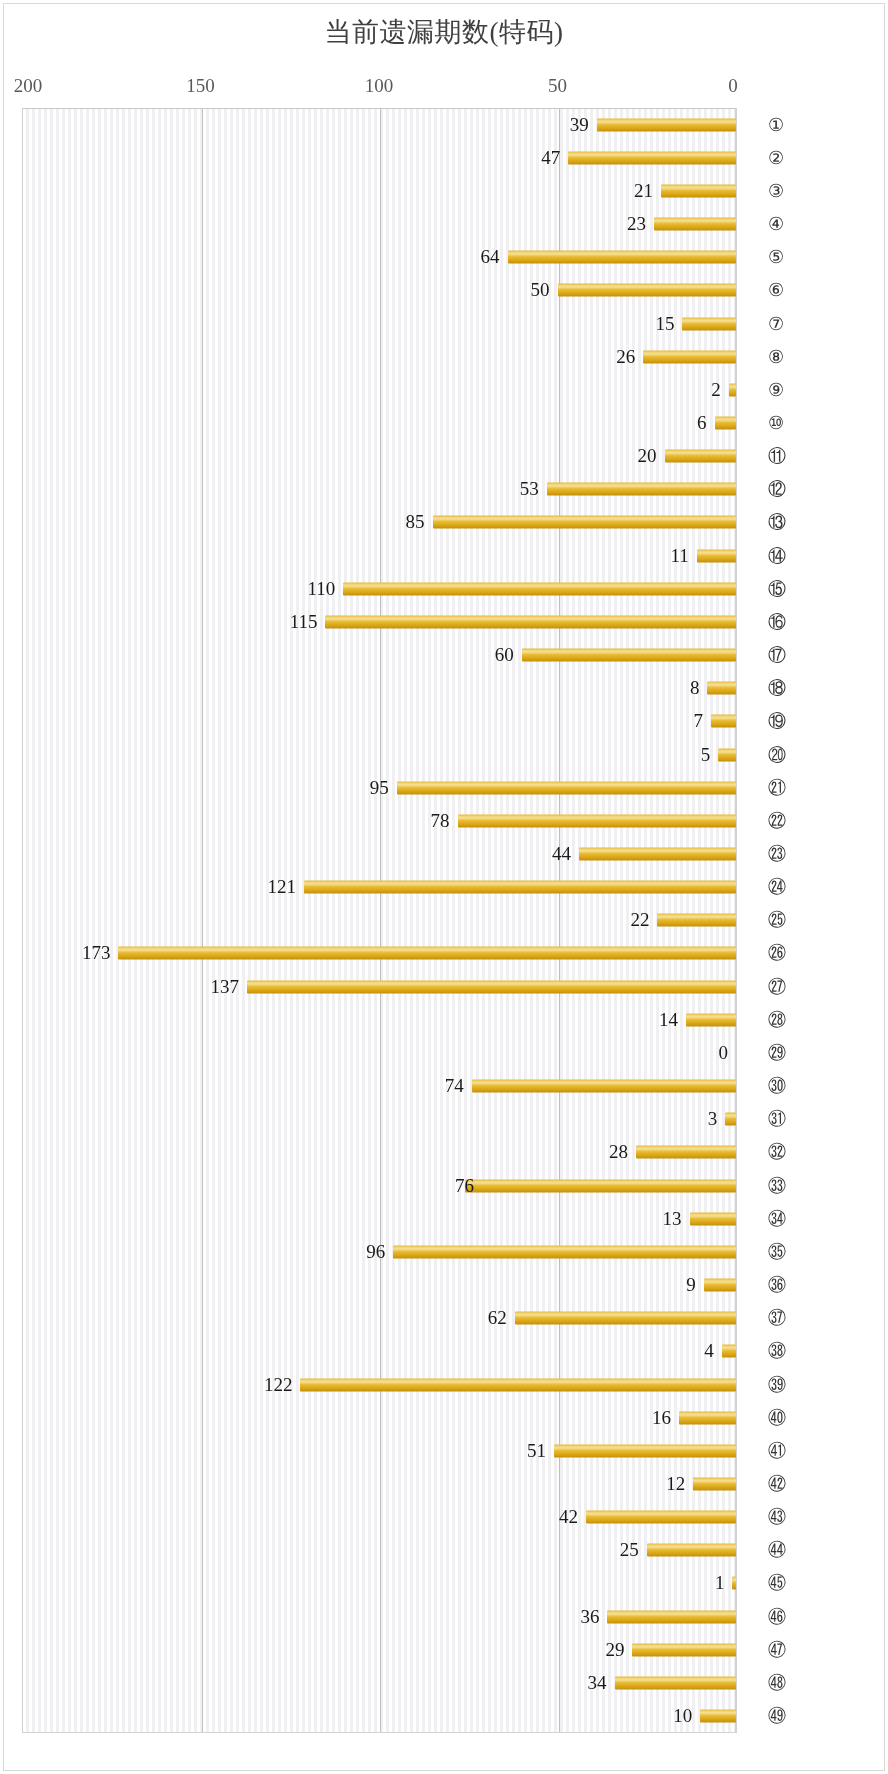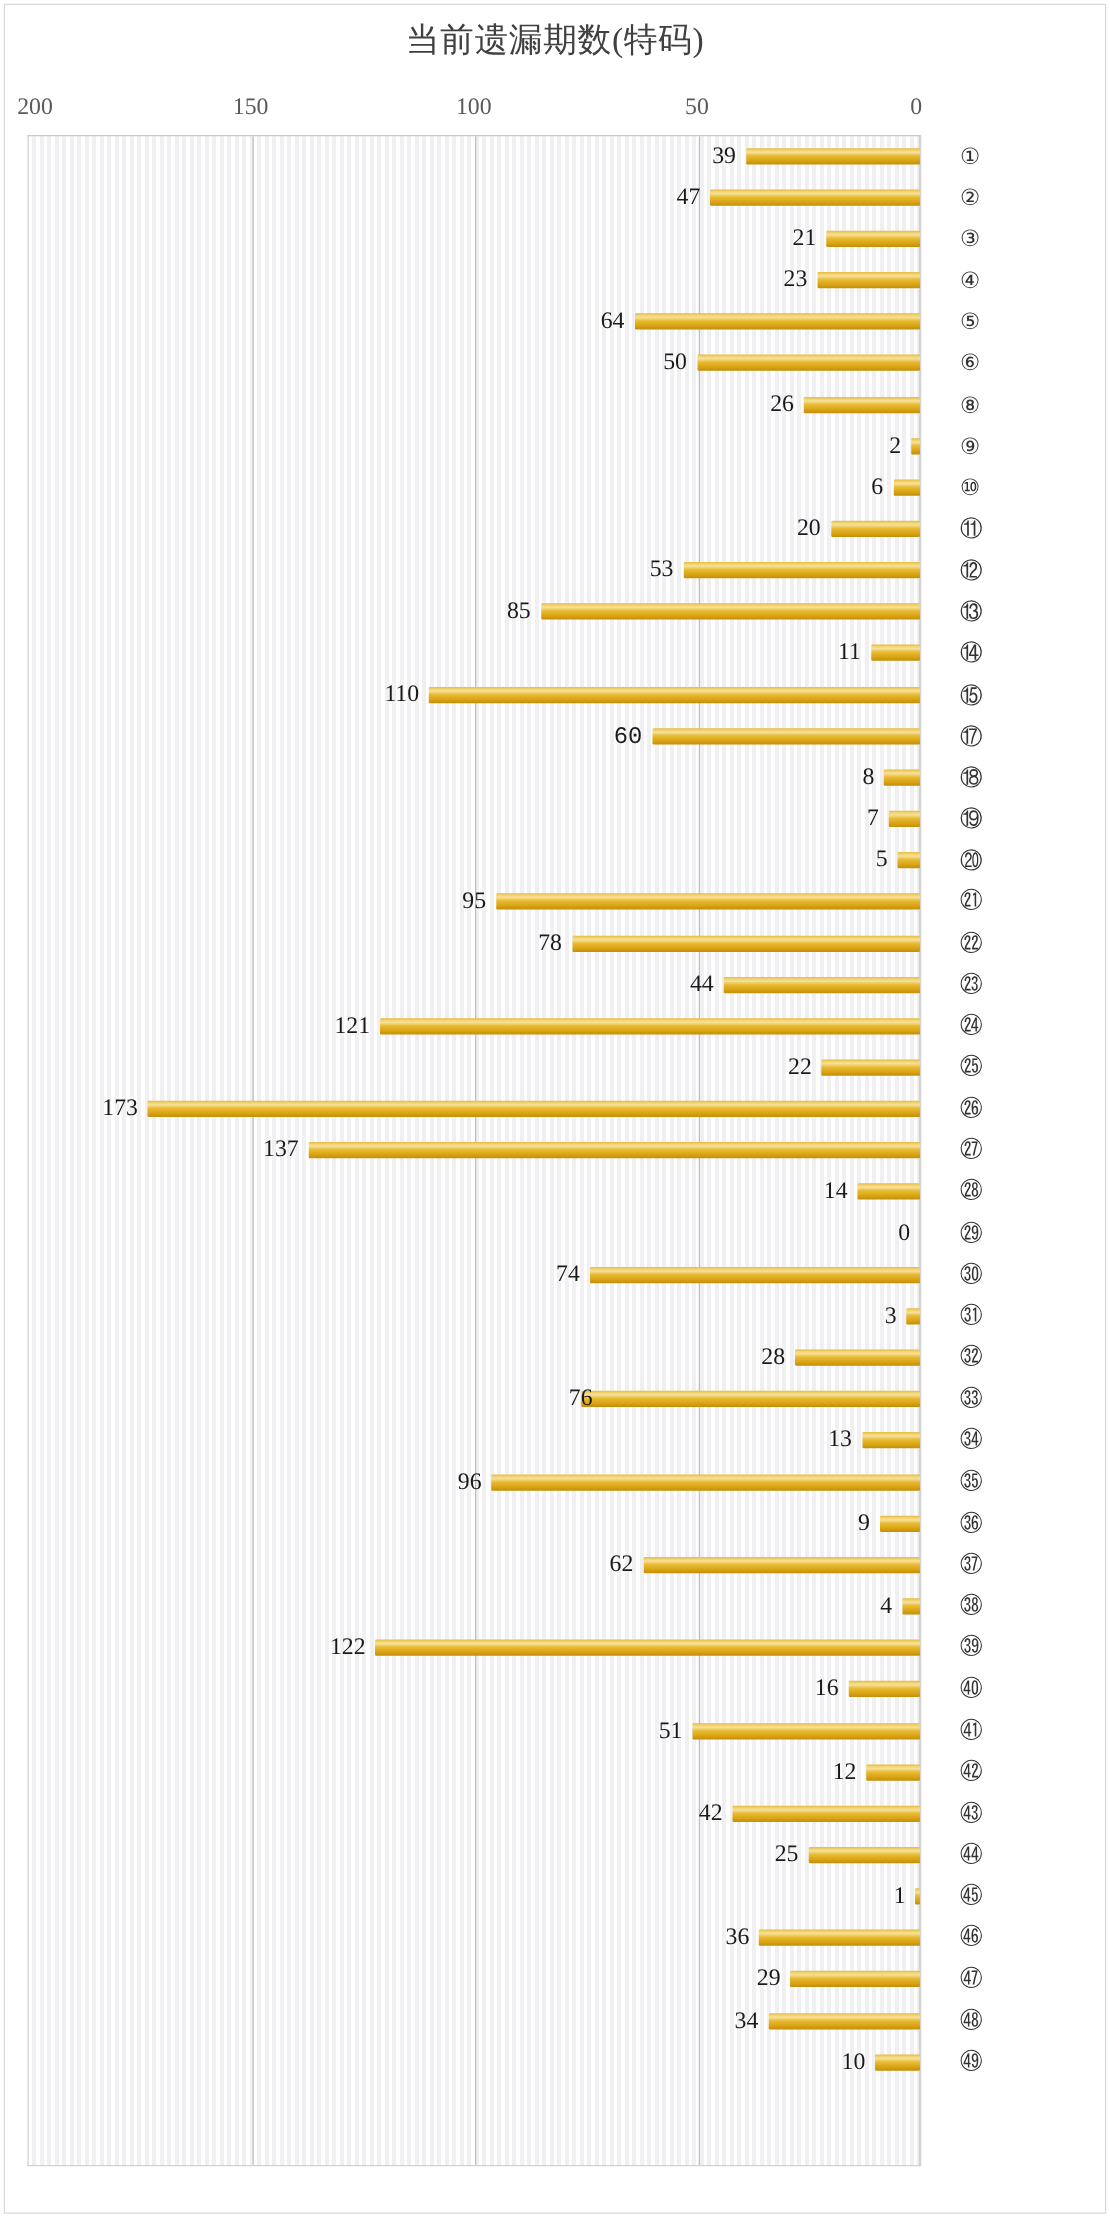--- a/index.html
+++ b/index.html
@@ -198,20 +198,25 @@
         <div class="bar" style="width: 228.48px;"></div>
         <div class="value-label" style="left: 477.52px; transform: translate(-100%, -50%);">64</div>
         <div class="cat-label">⑤</div>
       </div>
       <div class="row" style="height: 33.1633px;">
         <div class="bar" style="width: 178.5px;"></div>
         <div class="value-label" style="left: 527.5px; transform: translate(-100%, -50%);">50</div>
         <div class="cat-label">⑥</div>
       </div>
       <div class="row" style="height: 33.1633px;">
+        <div class="bar" style="width: 53.55px;"></div>
+        <div class="value-label" style="left: 652.45px; transform: translate(-100%, -50%);">15</div>
+        <div class="cat-label">⑦</div>
+      </div>
+      <div class="row" style="height: 33.1633px;">
         <div class="bar" style="width: 92.82px;"></div>
         <div class="value-label" style="left: 613.18px; transform: translate(-100%, -50%);">26</div>
         <div class="cat-label">⑧</div>
       </div>
       <div class="row" style="height: 33.1633px;">
         <div class="bar" style="width: 7.14px;"></div>
         <div class="value-label" style="left: 698.86px; transform: translate(-100%, -50%);">2</div>
         <div class="cat-label">⑨</div>
       </div>
       <div class="row" style="height: 33.1633px;">
@@ -238,22 +243,27 @@
         <div class="bar" style="width: 39.27px;"></div>
         <div class="value-label" style="left: 666.73px; transform: translate(-100%, -50%);">11</div>
         <div class="cat-label">⑭</div>
       </div>
       <div class="row" style="height: 33.1633px;">
         <div class="bar" style="width: 392.7px;"></div>
         <div class="value-label" style="left: 313.3px; transform: translate(-100%, -50%);">110</div>
         <div class="cat-label">⑮</div>
       </div>
       <div class="row" style="height: 33.1633px;">
+        <div class="bar" style="width: 410.55px;"></div>
+        <div class="value-label" style="left: 295.45px; transform: translate(-100%, -50%);">115</div>
+        <div class="cat-label">⑯</div>
+      </div>
+      <div class="row" style="height: 33.1633px;">
         <div class="bar" style="width: 214.2px;"></div>
-        <div class="value-label" style="left: 491.8px; transform: translate(-100%, -50%); font-family: Liberation Mono, monospace;">60</div>
+        <div class="value-label" style="left: 491.8px; transform: translate(-100%, -50%);">60</div>
         <div class="cat-label">⑰</div>
       </div>
       <div class="row" style="height: 33.1633px;">
         <div class="bar" style="width: 28.56px;"></div>
         <div class="value-label" style="left: 677.44px; transform: translate(-100%, -50%);">8</div>
         <div class="cat-label">⑱</div>
       </div>
       <div class="row" style="height: 33.1633px;">
         <div class="bar" style="width: 24.99px;"></div>
         <div class="value-label" style="left: 681.01px; transform: translate(-100%, -50%);">7</div>

